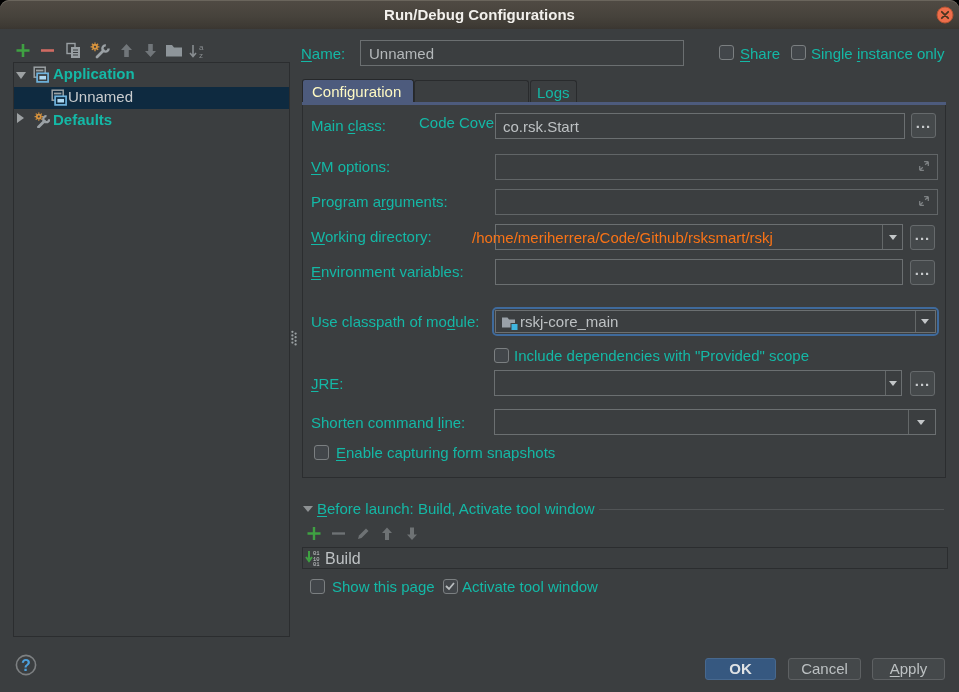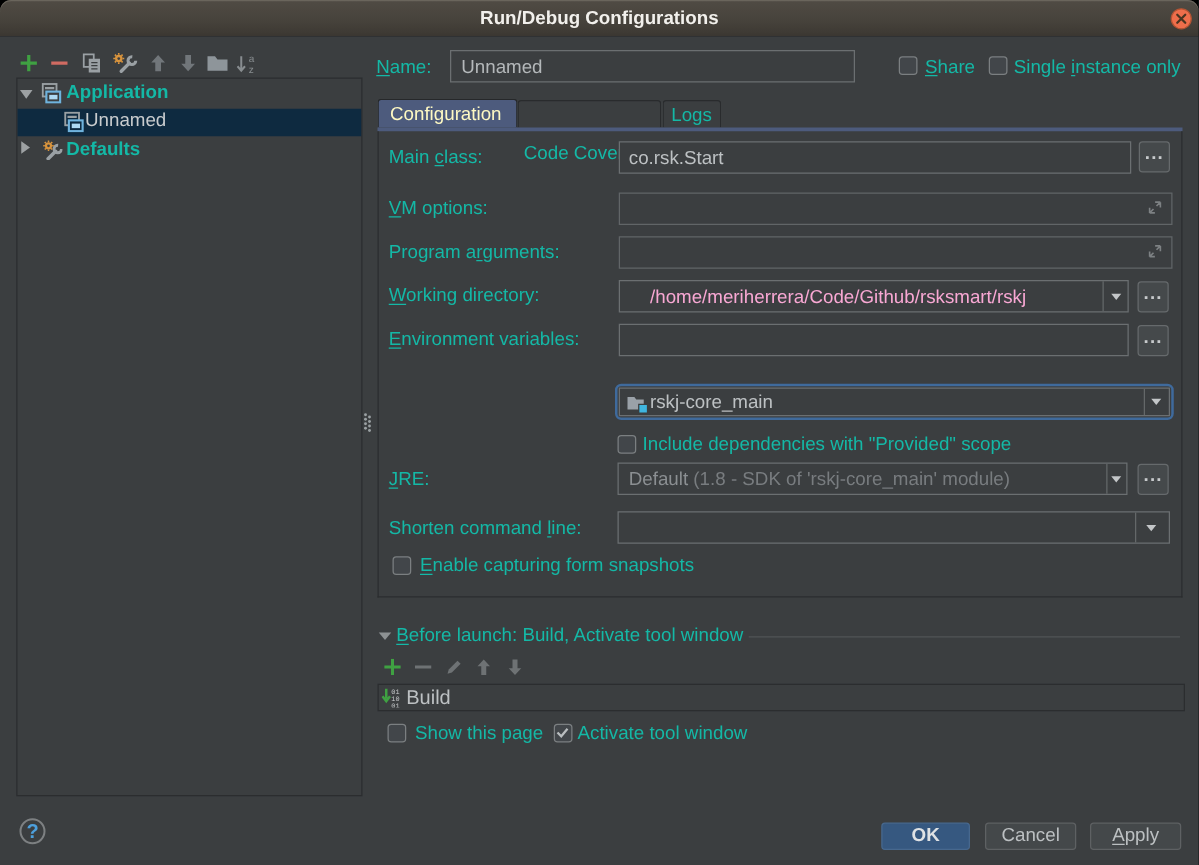--- a/index.html
+++ b/index.html
@@ -140,46 +140,46 @@
   </svg>
 
   <div class="lbl" style="left:311px;top:164px;">Program a<u>r</u>guments:</div>
   <div class="fld dis" style="left:495px;top:160px;width:443px;height:26px;"></div>
   <svg class="abs" style="left:917px;top:165px" width="14" height="14" viewBox="0 0 14 14">
     <path d="M8.2 5.8 L11.3 2.7 M11.3 2.7 h-4.2 M11.3 2.7 v4.2 M5.8 8.2 L2.7 11.3 M2.7 11.3 h4.2 M2.7 11.3 v-4.2" stroke="#7d8183" stroke-width="1.3" fill="none"></path>
   </svg>
 
   <div class="lbl" style="left:311px;top:199px;"><u>W</u>orking directory:</div>
   <div class="fld" style="left:495px;top:195px;width:408px;height:26px;"></div>
-  <div class="fldtxt" style="left:520px;top:200px;color:#f9a8d4;">/home/meriherrera/Code/Github/rsksmart/rskj</div>
+  <div class="fldtxt" style="left:472px;top:200px;color:#f97316;">/home/meriherrera/Code/Github/rsksmart/rskj</div>
   <div class="vdiv" style="left:882px;top:196px;height:24px;"></div>
   <div class="combo-arrow" style="left:889px;top:206px;"></div>
   <div class="btn3" style="left:910px;top:196px;">...</div>
 
   <div class="lbl" style="left:311px;top:234px;"><u>E</u>nvironment variables:</div>
   <div class="fld" style="left:495px;top:230px;width:408px;height:26px;"></div>
   <div class="btn3" style="left:910px;top:231px;">...</div>
 
+  <div class="lbl" style="left:311px;top:284px;">Use classpath of mo<u>d</u>ule:</div>
   <div class="abs" style="left:492px;top:278px;width:447px;height:29px;border:2px solid #3f6a9c;border-radius:5px;box-sizing:border-box;"></div>
   <div class="fld" style="left:495px;top:281px;width:441px;height:23px;"></div>
   <svg class="abs" style="left:501px;top:286px" width="17" height="16" viewBox="0 0 17 16">
     <path d="M1 2.5 h5.5 l1.5 2 h6 v8 H1 z" fill="#9aa1a8"></path>
     <rect x="9.5" y="8" width="7" height="7" fill="#3b3e40"></rect>
     <rect x="10.5" y="9" width="6" height="6" fill="#3fb6e0"></rect>
   </svg>
   <div class="fldtxt" style="left:520px;top:284px;">rskj-core_main</div>
   <div class="vdiv" style="left:915px;top:282px;height:21px;"></div>
   <div class="combo-arrow" style="left:921px;top:290px;"></div>
 
   <div class="cb" style="left:494px;top:319px;"></div>
   <div class="lbl" style="left:514px;top:318px;">Include dependencies with "Provided" scope</div>
 
   <div class="lbl" style="left:311px;top:346px;"><u>J</u>RE:</div>
   <div class="fld" style="left:494px;top:341px;width:408px;height:26px;"></div>
-  <div class="fldtxt dim" style="left:503px;top:346px;"><span style="color:#8b8f92">Default</span> (1.8 - SDK of 'rskj-core_main' module)</div>
   <div class="vdiv" style="left:885px;top:342px;height:24px;"></div>
   <div class="combo-arrow" style="left:889px;top:352px;"></div>
   <div class="btn3" style="left:910px;top:342px;">...</div>
 
   <div class="lbl" style="left:311px;top:385px;">Shorten command <u>l</u>ine:</div>
   <div class="fld" style="left:494px;top:380px;width:442px;height:26px;"></div>
   <div class="vdiv" style="left:908px;top:381px;height:24px;"></div>
   <div class="combo-arrow" style="left:917px;top:391px;"></div>
 
   <div class="cb" style="left:314px;top:416px;"></div>

